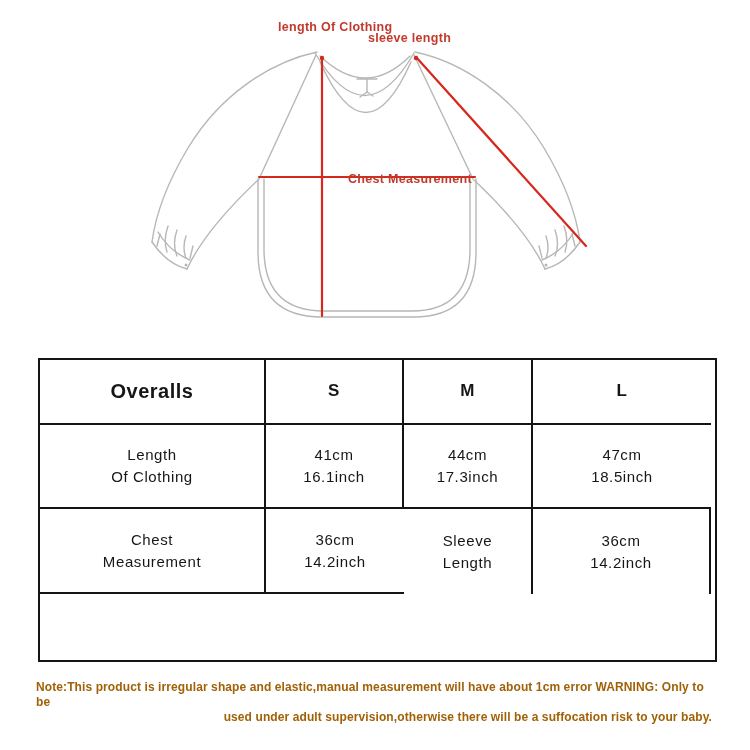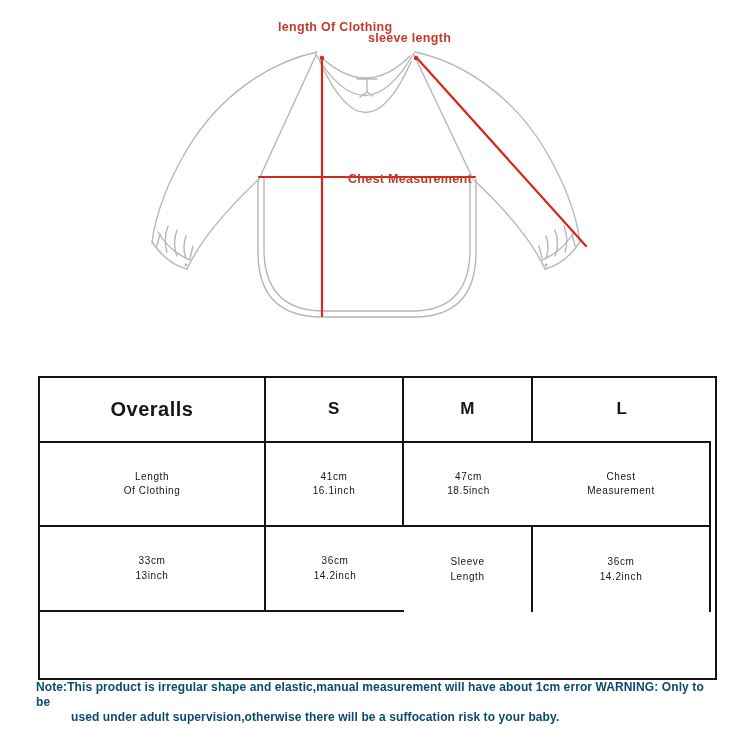--- a/index.html
+++ b/index.html
@@ -7,30 +7,30 @@
   .stage{position:relative;width:750px;height:750px;overflow:hidden;background:#fff;}
 
   
   .diagram-svg{position:absolute;left:0;top:0;}
   .diag-label{position:absolute;color:#c23a2b;font-size:12.5px;font-weight:bold;letter-spacing:0.3px;white-space:nowrap;}
   .lbl-length{left:250px;top:20px;margin-left:28px;}
   .lbl-sleeve{left:368px;top:31px;}
   .lbl-chest{left:348px;top:172px;}
 
   
-  .size-table{position:absolute;left:38px;top:376px;width:675px;border:2px solid #141414;border-collapse:collapse;display:grid;grid-template-columns:226px 138px 129px 178px;grid-template-rows:65px 84px 85px 66px;background:#fff;}
-  .cell{border-right:2px solid #141414;border-bottom:2px solid #141414;display:flex;flex-direction:column;align-items:center;justify-content:center;text-align:center;color:#161616;line-height:1.45;letter-spacing:0.6px;font-size:10px;}
+  .size-table{position:absolute;left:38px;top:358px;width:675px;border:2px solid #141414;border-collapse:collapse;display:grid;grid-template-columns:226px 138px 129px 178px;grid-template-rows:65px 84px 85px 66px;background:#fff;}
+  .cell{border-right:2px solid #141414;border-bottom:2px solid #141414;display:flex;flex-direction:column;align-items:center;justify-content:center;text-align:center;color:#161616;line-height:1.45;letter-spacing:0.6px;font-size:15px;}
   .cell.last-col{border-right:none;}
   .cell.last-row{border-bottom:none;}
   .cell.head{font-weight:bold;font-size:17px;letter-spacing:0.5px;}
   .cell.head-main{font-size:20px;}
 
   
-  .note{position:absolute;left:36px;top:680px;width:676px;color:#0c4a6e;font-size:12px;font-weight:bold;line-height:15px;letter-spacing:0.1px;}
-  .note .line2{display:block;padding-left:35px;}
+  .note{position:absolute;left:36px;top:680px;width:676px;color:#a16207;font-size:12px;font-weight:bold;line-height:15px;letter-spacing:0.1px;}
+  .note .line2{display:block;padding-left:35px;text-align:right;}
 </style>
 </head>
 <body>
 
 <div class="stage">
 
   <svg class="diagram-svg" width="750" height="355" viewBox="0 0 750 355">
     <g stroke="#b5b8b5" stroke-width="1.4" fill="none" stroke-linecap="round">
 
       <path d="M320,56 Q366,100 410,56"></path>
@@ -94,32 +94,32 @@
     <div class="cell head last-col">L</div>
 
     <div class="cell">
       <span>Length</span>
       <span>Of Clothing</span>
     </div>
     <div class="cell">
       <span>41cm</span>
       <span>16.1inch</span>
     </div>
+    <div class="cell">
+      <span>44cm</span>
+      <span>17.3inch</span>
+    </div>
     <div class="cell last-col">
       <span>47cm</span>
       <span>18.5inch</span>
     </div>
 
     <div class="cell">
       <span>Chest</span>
       <span>Measurement</span>
-    </div>
-    <div class="cell">
-      <span>33cm</span>
-      <span>13inch</span>
     </div>
     <div class="cell last-col">
       <span>36cm</span>
       <span>14.2inch</span>
     </div>
 
     <div class="cell last-row">
       <span>Sleeve</span>
       <span>Length</span>
     </div>

